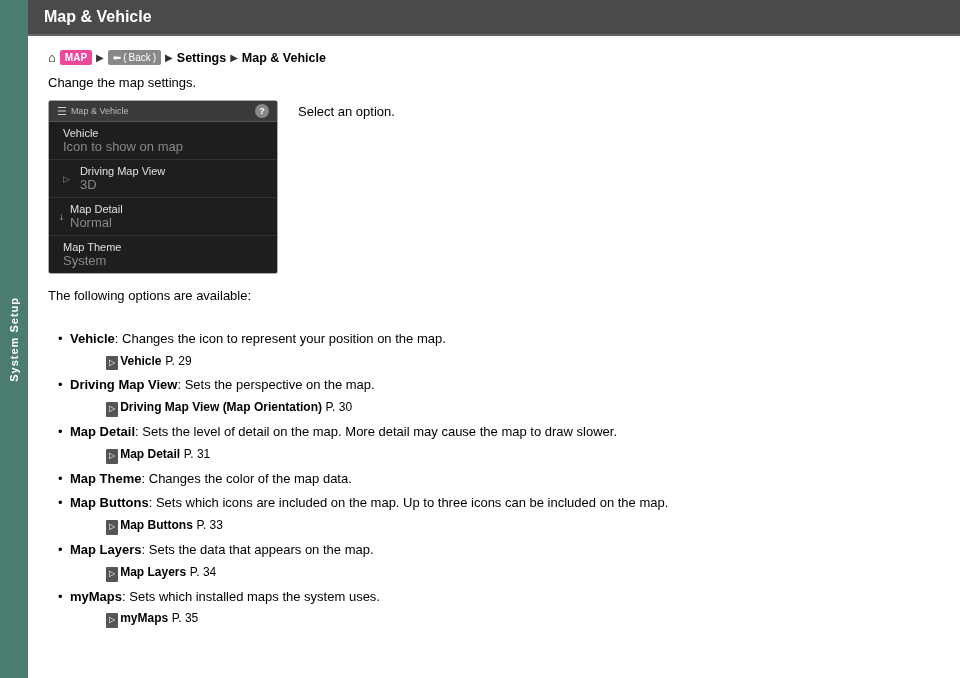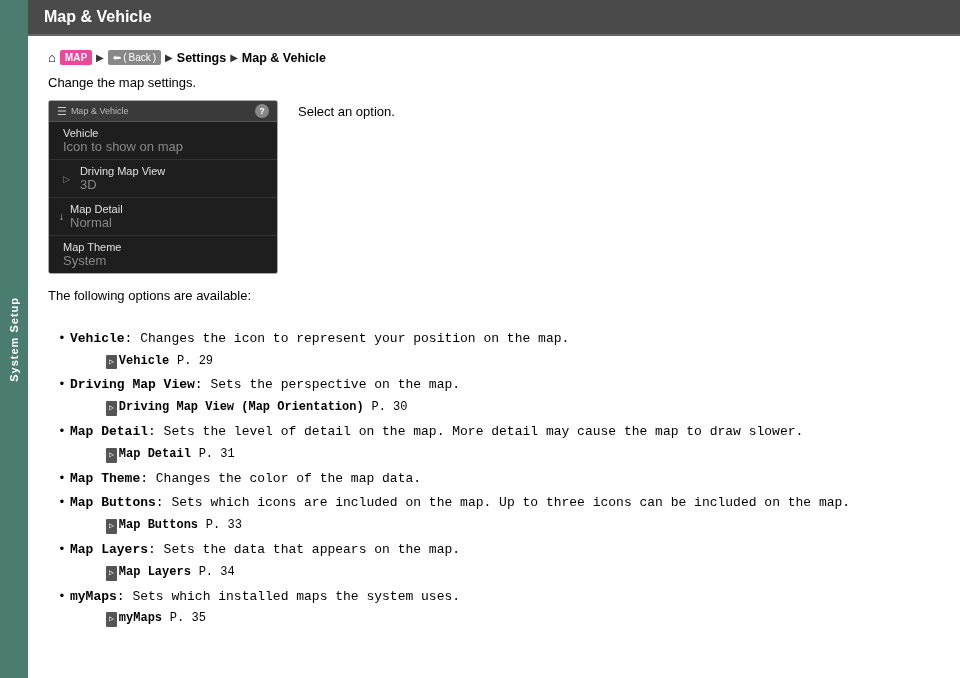--- a/index.html
+++ b/index.html
@@ -199,21 +199,20 @@
       font-size: 13px;
     }
     .options-list ul {
       list-style: none;
       padding-left: 10px;
     }
     .options-list ul li {
       margin-bottom: 4px;
       padding-left: 12px;
       position: relative;
-      font-family: Liberation Mono, monospace;
     }
     .options-list ul li::before {
       content: '•';
       position: absolute;
       left: 0;
       top: 0;
     }
     .options-list .item-bold {
       font-weight: bold;
     }

